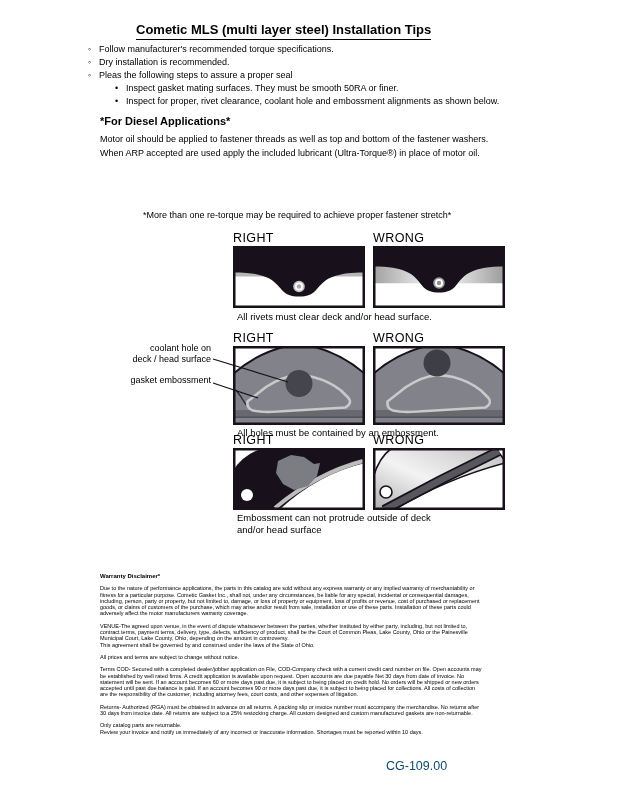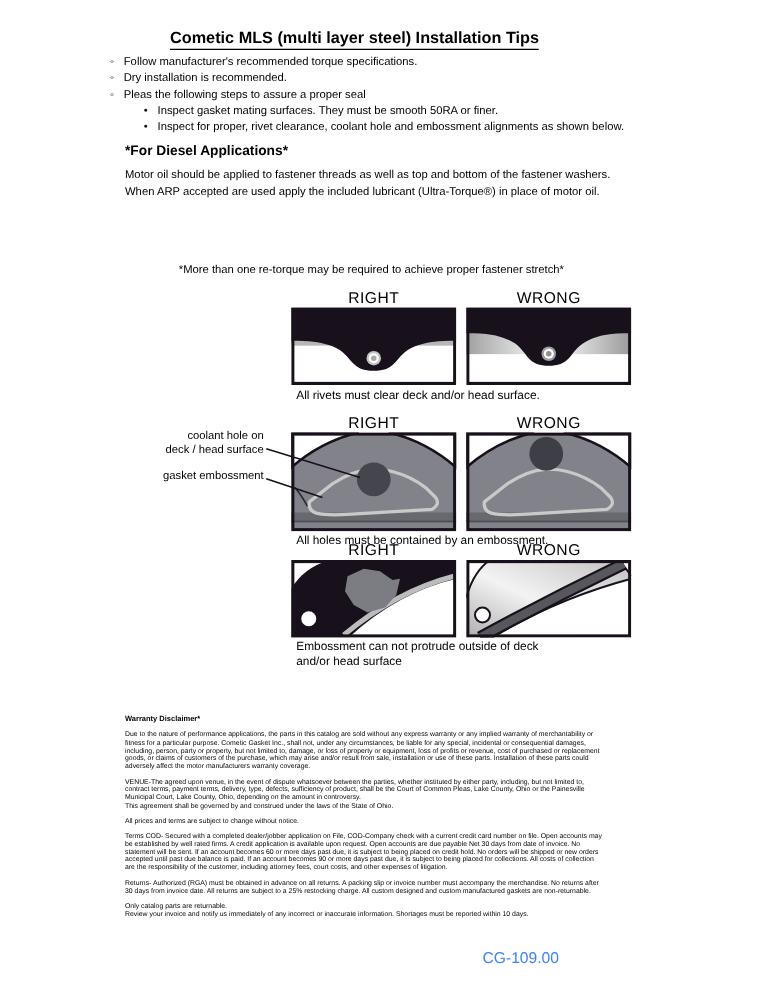--- a/index.html
+++ b/index.html
@@ -19,41 +19,41 @@
   .tip-row.sub{margin-left:27px;}
 
   
   .diesel-heading{position:absolute;left:100px;top:115px;font-size:11px;font-weight:bold;}
   .para{position:absolute;left:100px;width:465px;font-size:9px;line-height:13.5px;white-space:pre-line;}
   .para1{top:133px;}
   .para2{top:167px;}
   .note{position:absolute;left:108px;top:210px;font-size:9px;margin-left:35px;}
 
   
-  .dg-label{position:absolute;width:132px;text-align:center;font-size:12.5px;letter-spacing:.4px;line-height:14px;}
+  .dg-label{position:absolute;width:132px;text-align:left;font-size:12.5px;letter-spacing:.4px;line-height:14px;}
   .dbox{position:absolute;width:132px;}
   .dbox svg{display:block;}
   .caption{position:absolute;left:237px;font-size:9.5px;line-height:11.5px;white-space:pre-line;}
 
   .r1-label{top:231px;} .r1-box{top:246px;} .cap1{top:311px;}
   .r2-label{top:331px;} .r2-box{top:346px;} .cap2{top:427px;}
   .r3-label{top:433px;} .r3-box{top:448px;} .cap3{top:512px;}
   .col-right{left:233px;} .col-wrong{left:373px;}
 
   
   .ann{position:absolute;left:96px;width:115px;text-align:right;font-size:9px;line-height:11px;white-space:pre-line;}
   .ann1{top:343px;} .ann2{top:375px;}
   .leader-overlay{position:absolute;left:108px;top:342px;z-index:5;}
 
   
   .warranty{position:absolute;left:100px;top:573px;width:432px;font-size:5.5px;line-height:6.3px;}
   .warranty .w-head{font-size:6px;font-weight:bold;margin:0 0 6px 0;}
   .warranty p{margin:0 0 6px 0;white-space:pre-line;}
 
-  .footer{position:absolute;left:386px;top:759px;font-size:12.5px;color:#3b82f6;}
+  .footer{position:absolute;left:386px;top:759px;font-size:12.5px;color:#0c4a6e;}
 </style>
 </head>
 <body>
 
 <div class="page">
 
   <div class="title">
     <span class="underline">Cometic MLS (multi layer steel) Installation Tips</span>
   </div>
 

